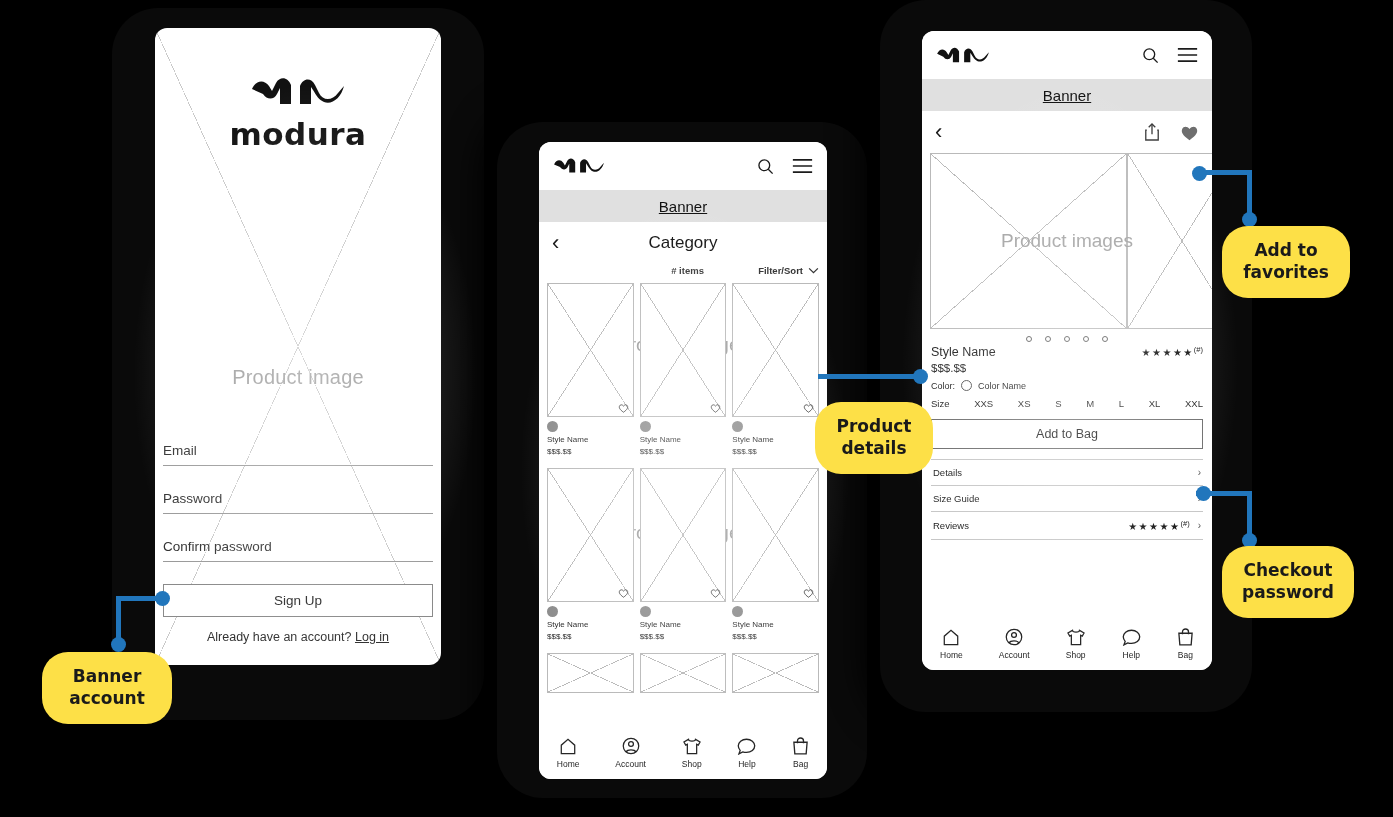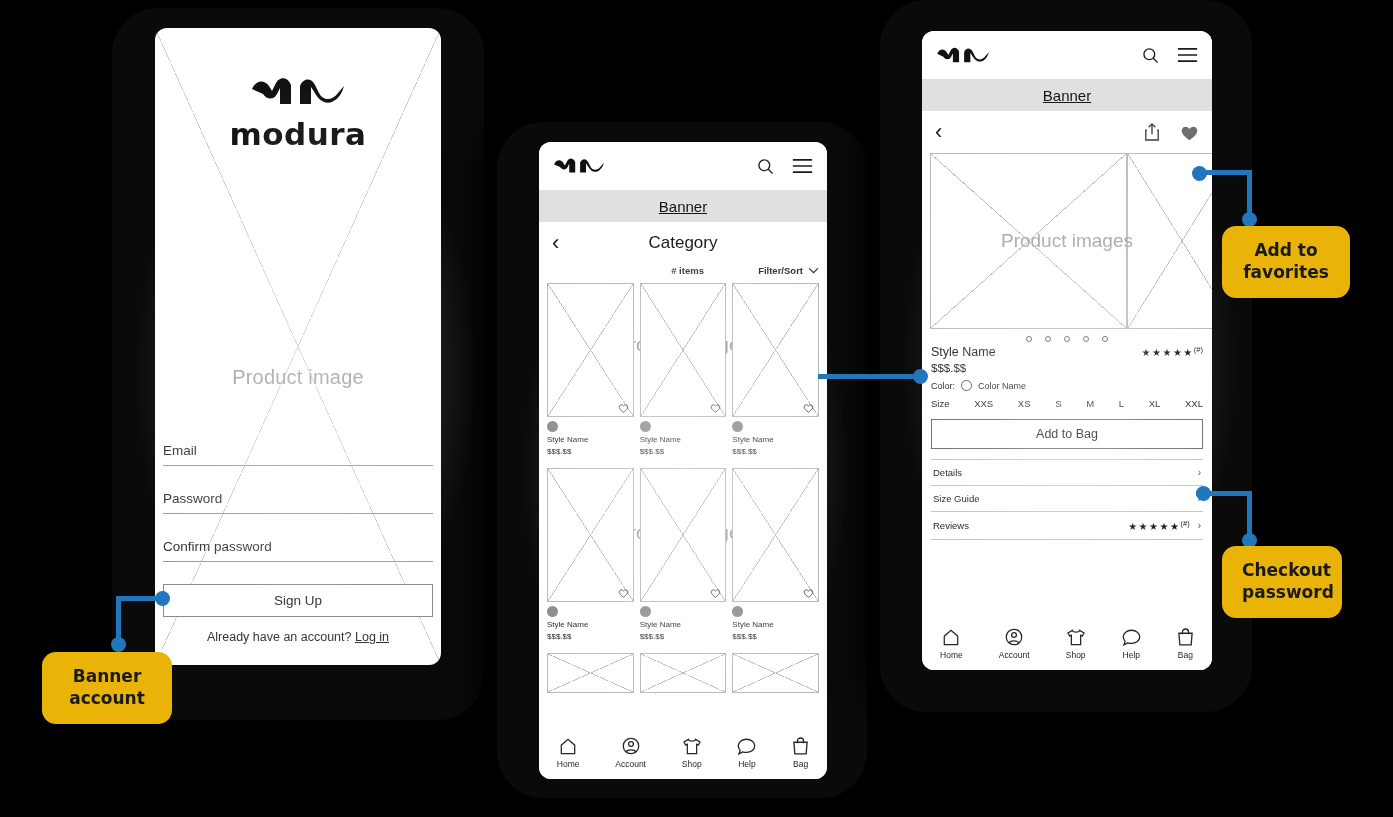--- a/index.html
+++ b/index.html
@@ -171,21 +171,21 @@
     display:flex; align-items:center; justify-content:space-between;
     border-top: 1px solid #c6c6c6; padding: 7px 2px 7px 2px;
     font-size:9.5px; color:#1c1c1c; cursor:pointer;
   }
   .acc-row:last-child { border-bottom: 1px solid #c6c6c6; }
   .acc-right { display:flex; align-items:center; gap:8px; }
   .chev { font-size:10px; color:#555; }
 
   
   .callout {
-    position:absolute; background:#eab308; border-radius:14px;
+    position:absolute; background:#fde047; border-radius:26px;
     padding: 14px 20px; text-align:center;
     font-family:"DejaVu Sans", sans-serif;
     font-weight:700; font-size:17px; line-height:1.28; color:#1a1a1a;
     z-index: 40;
     box-shadow: 0 0 0 0 rgba(0,0,0,0);
   }
   .cdot { position:absolute; width:15px; height:15px; border-radius:50%; background:#2176bc; z-index:36; }
   .cline { position:absolute; background:#2176bc; z-index:35; }
 
   .haze {
@@ -538,32 +538,36 @@
   <div class="cline" style="left:116px; top:596px; width:5px; height:50px;"></div>
   <div class="cdot" style="left:155px; top:591px;"></div>
   <div class="cdot" style="left:111px; top:637px;"></div>
   <div class="callout" style="left:42px; top:652px; width:130px;">
     <div>Banner</div>
     <div>account</div>
   </div>
 
   <div class="cline" style="left:818px; top:374px; width:105px; height:5px;"></div>
   <div class="cdot" style="left:913px; top:369px;"></div>
+  <div class="callout" style="left:815px; top:402px; width:118px;">
+    <div>Product</div>
+    <div>details</div>
+  </div>
 
   <div class="cline" style="left:1196px; top:170px; width:56px; height:5px;"></div>
   <div class="cline" style="left:1247px; top:170px; width:5px; height:52px;"></div>
   <div class="cdot" style="left:1192px; top:166px;"></div>
   <div class="cdot" style="left:1242px; top:212px;"></div>
   <div class="callout" style="left:1222px; top:226px; width:128px;">
     <div>Add to</div>
     <div>favorites</div>
   </div>
 
   <div class="cline" style="left:1196px; top:491px; width:56px; height:5px;"></div>
   <div class="cline" style="left:1247px; top:491px; width:5px; height:52px;"></div>
   <div class="cdot" style="left:1196px; top:486px;"></div>
   <div class="cdot" style="left:1242px; top:533px;"></div>
-  <div class="callout" style="left:1222px; top:546px; width:120px;">
+  <div class="callout" style="left:1222px; top:546px; width:132px;">
     <div>Checkout</div>
     <div>password</div>
   </div>
 
 </div>
 
 </body></html>

